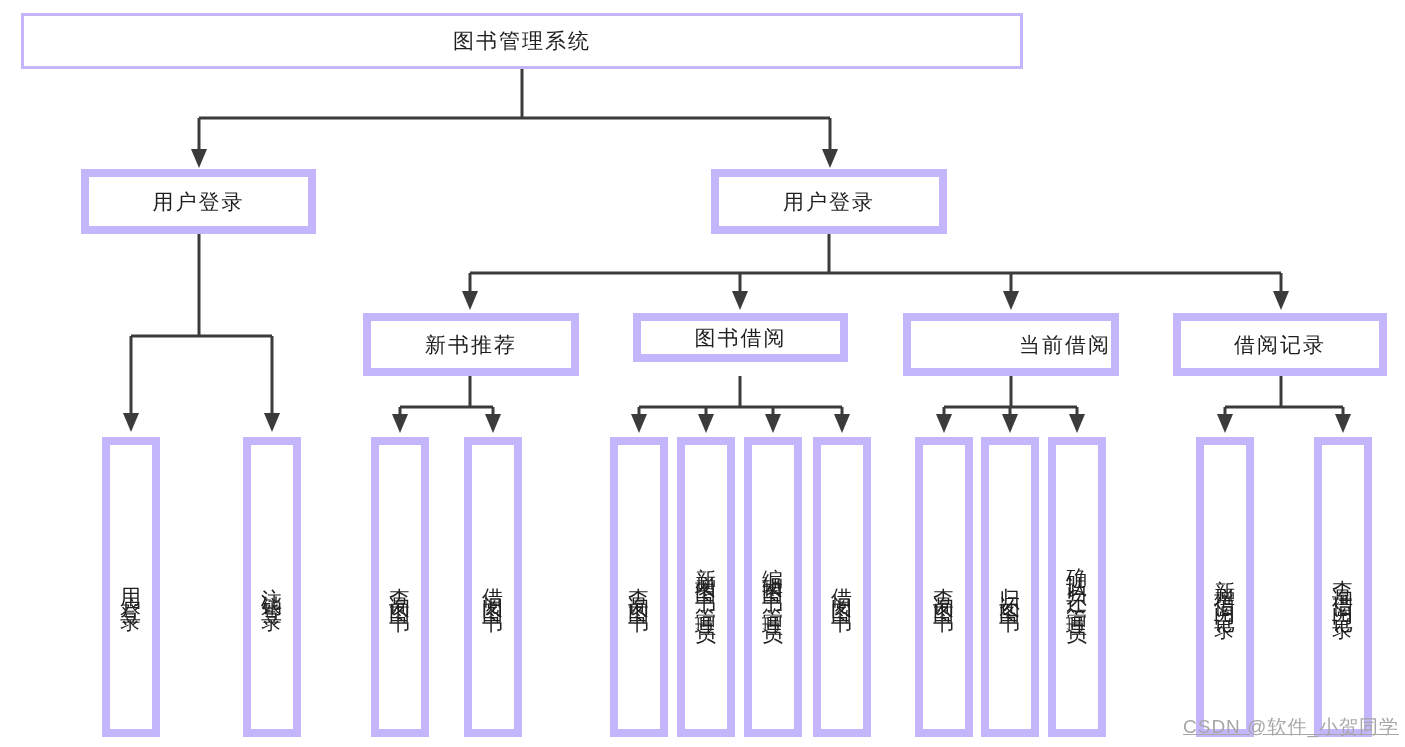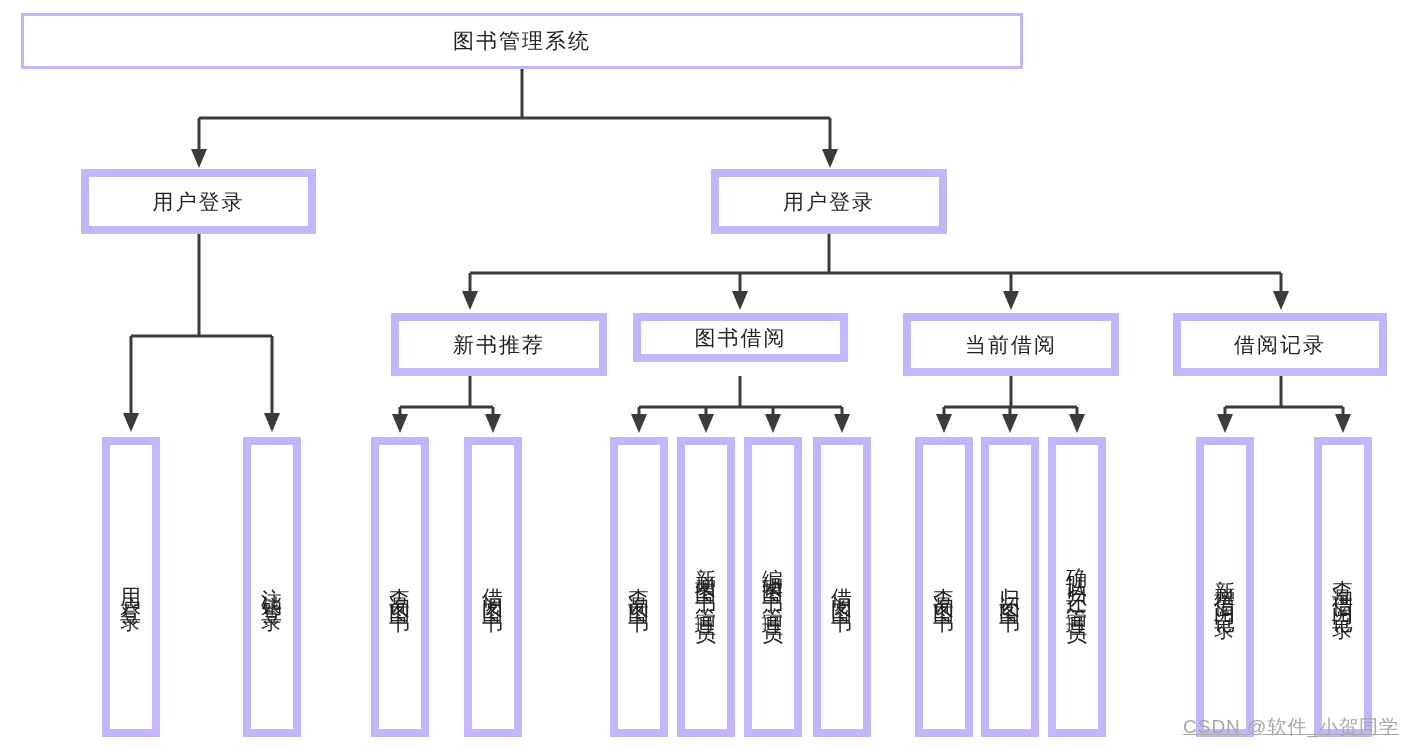--- a/index.html
+++ b/index.html
@@ -129,27 +129,27 @@
     <span>图书管理系统</span>
   </div>
 
   <div class="node box-h" style="left:81px;top:169px;width:235px;height:65px;">
     <span>用户登录</span>
   </div>
   <div class="node box-h" style="left:711px;top:169px;width:236px;height:65px;">
     <span>用户登录</span>
   </div>
 
-  <div class="node box-h" style="left:363px;top:313px;width:216px;height:63px;margin-left:28px;">
+  <div class="node box-h" style="left:363px;top:313px;width:216px;height:63px;">
     <span>新书推荐</span>
   </div>
   <div class="node box-h" style="left:633px;top:313px;width:215px;height:49px;">
     <span>图书借阅</span>
   </div>
-  <div class="node box-h" style="left:903px;top:313px;width:216px;height:63px;">
+  <div class="node box-h" style="left:903px;top:313px;width:216px;height:63px;justify-content:flex-end;">
     <span>当前借阅</span>
   </div>
   <div class="node box-h" style="left:1173px;top:313px;width:214px;height:63px;">
     <span>借阅记录</span>
   </div>
 
   <div class="node box-v" style="left:102px;top:437px;">
     <span class="vtext">用户登录</span>
   </div>
   <div class="node box-v" style="left:243px;top:437px;">

